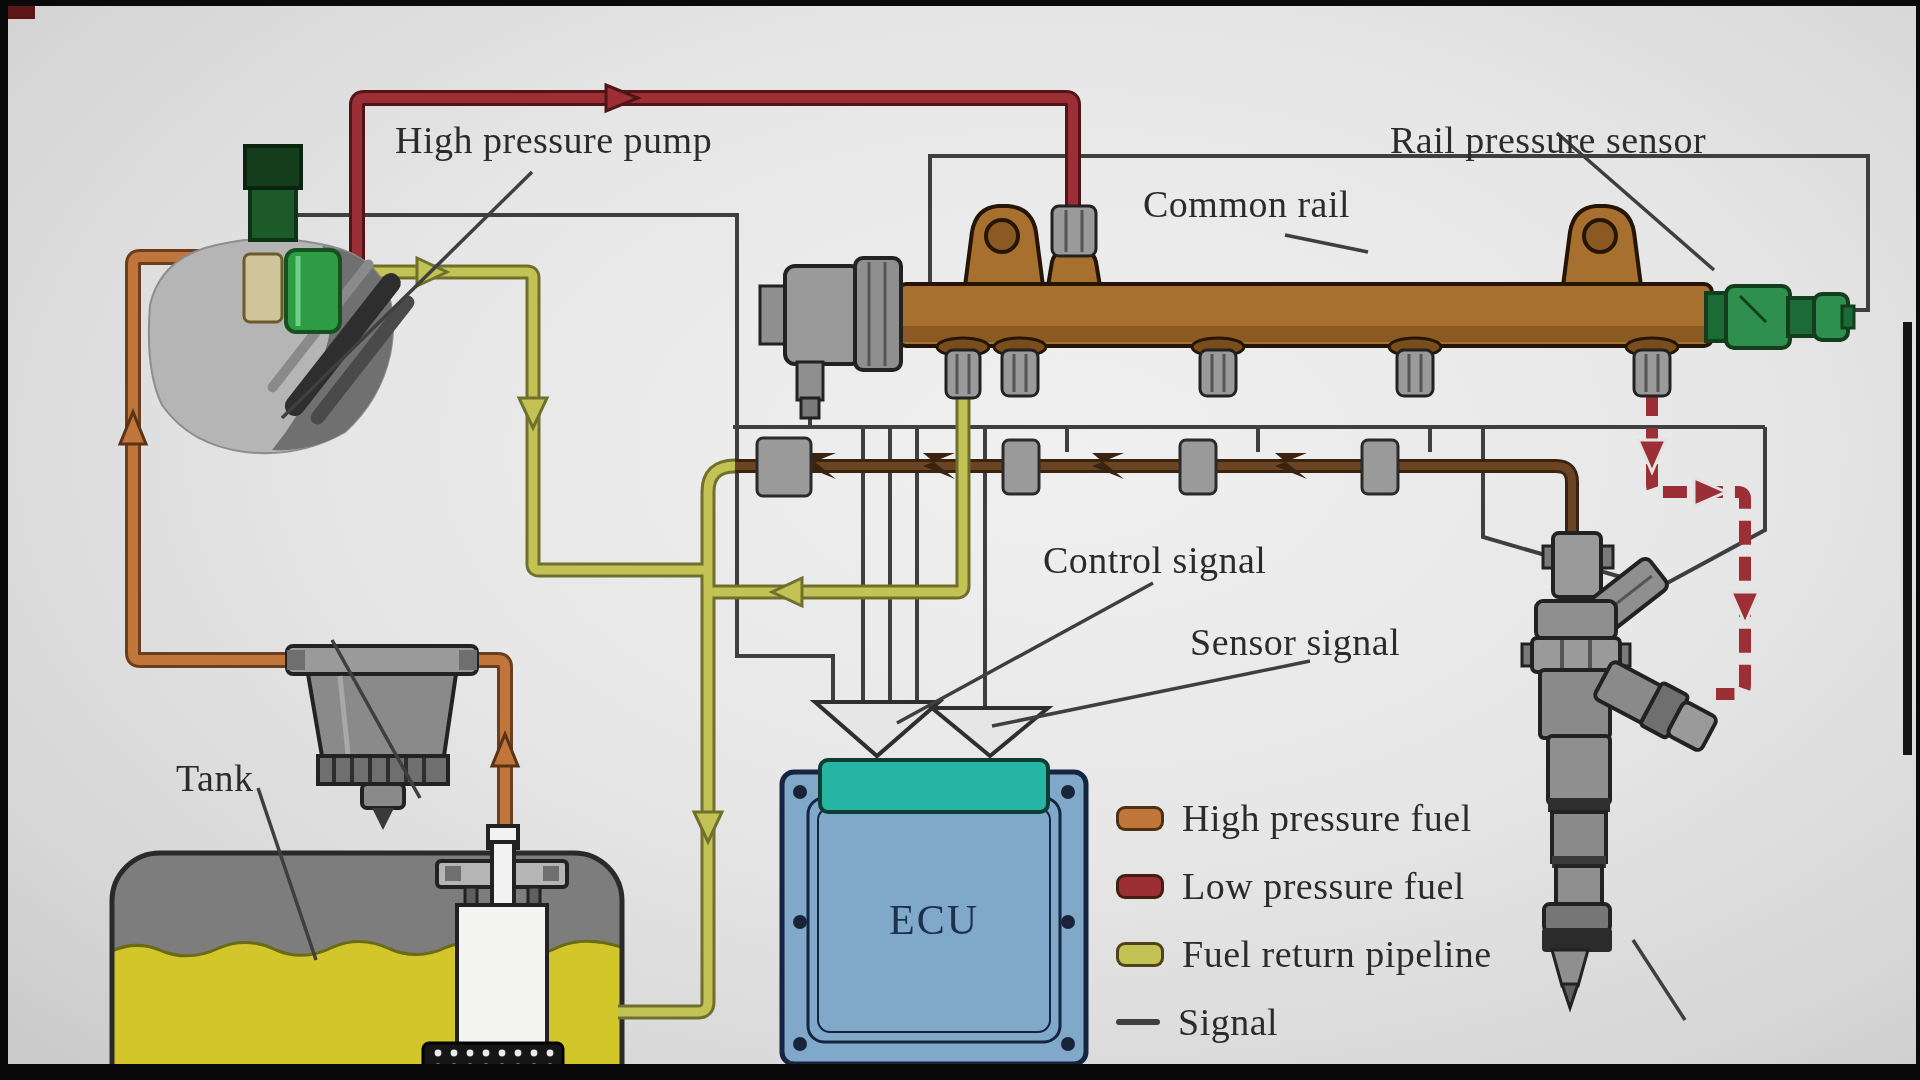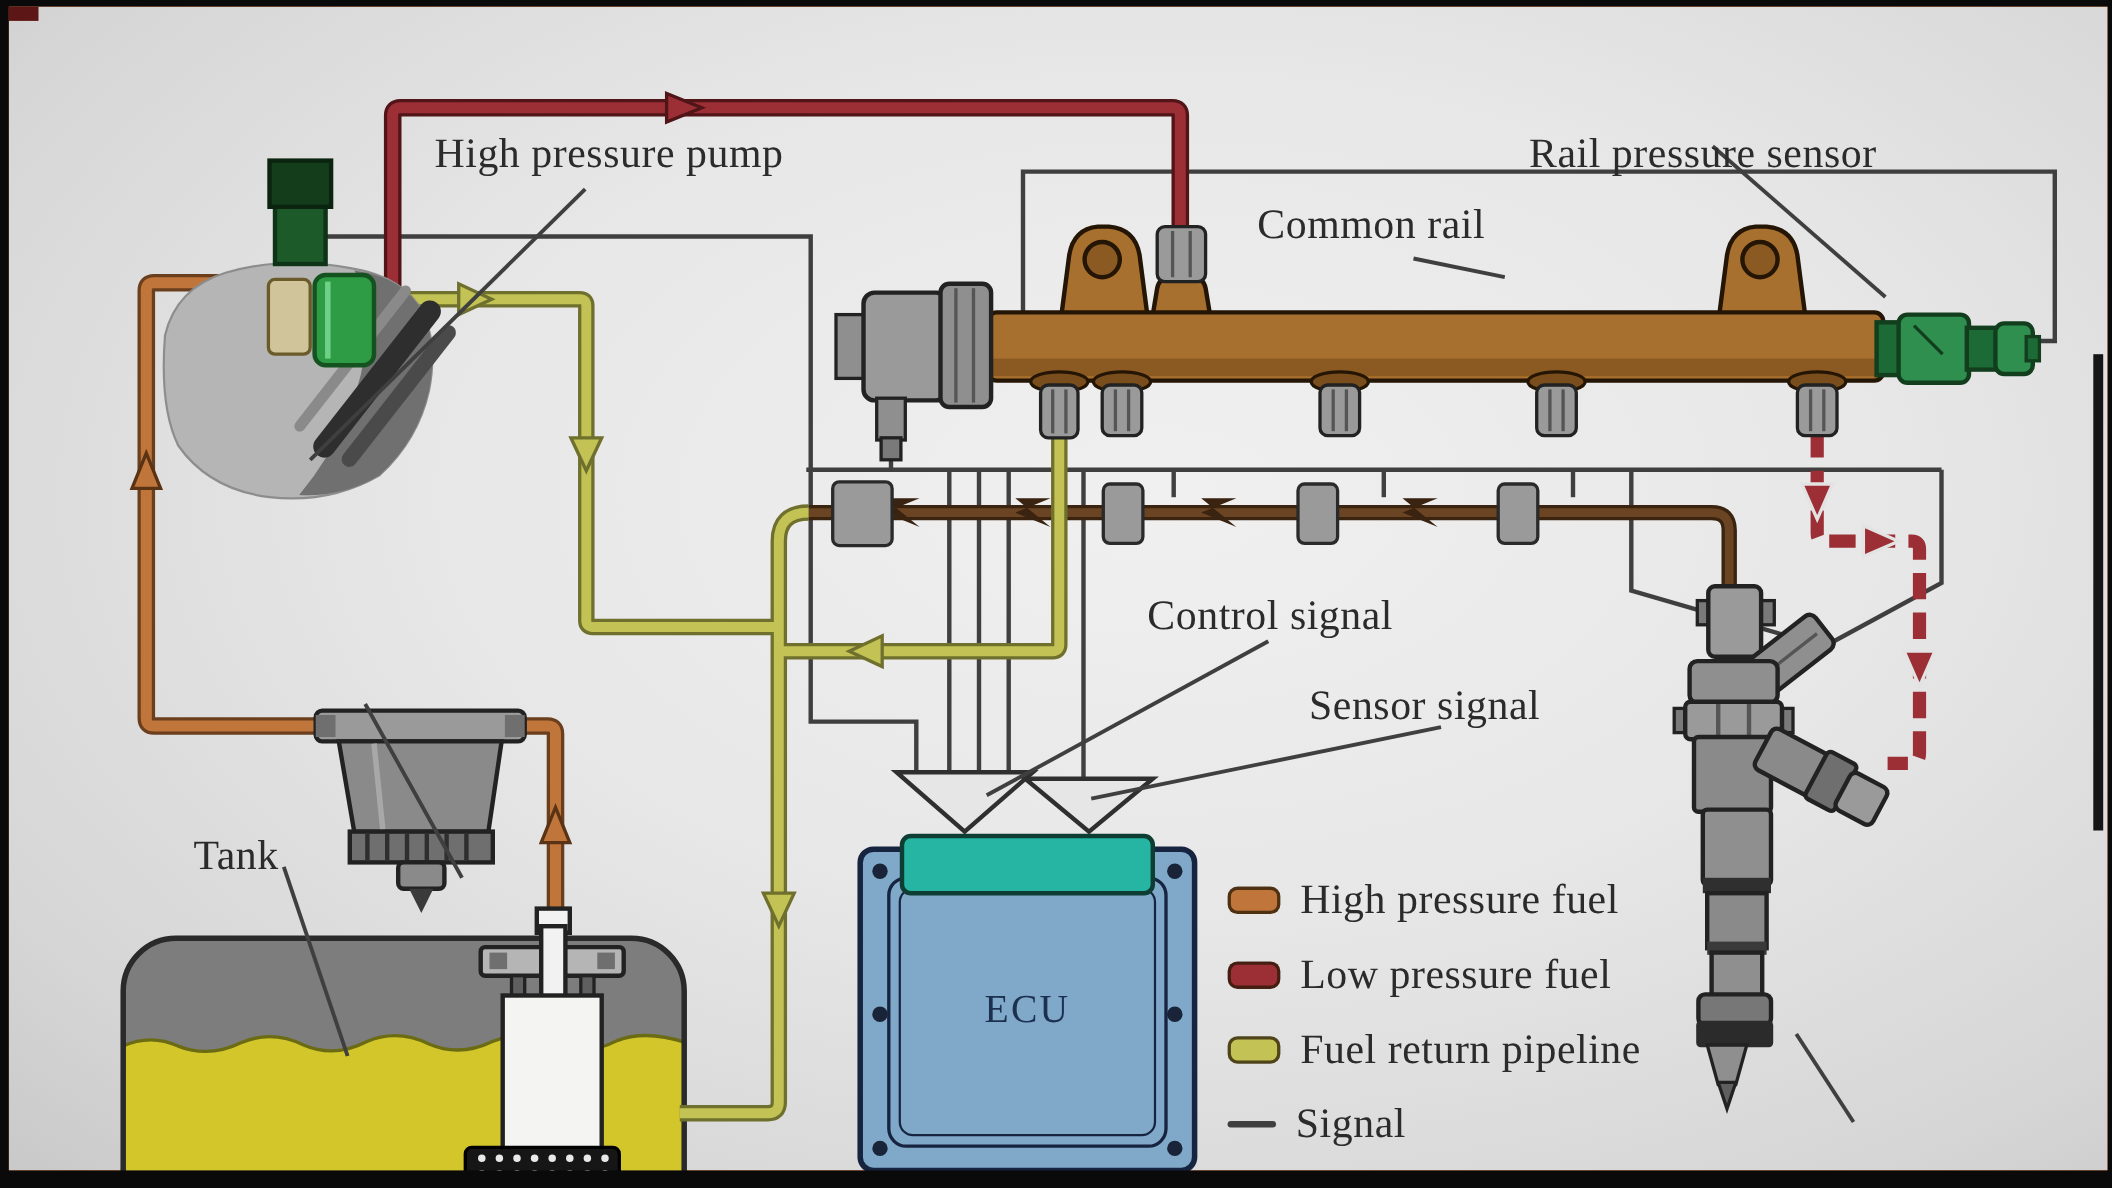--- a/index.html
+++ b/index.html
@@ -2,21 +2,21 @@
 <html><head>
 <meta charset="utf-8">
 <style>
   html,body{margin:0;padding:0;background:#000;}
   #stage{position:relative;width:1920px;height:1080px;overflow:hidden;
          font-family:"Liberation Serif","DejaVu Serif",serif;background:#f97316;}
   #frame{position:absolute;left:8px;top:6px;width:1908px;height:1058px;
          background:radial-gradient(ellipse at 55% 42%, #f0f0f0 0%, #e7e7e7 45%, #d6d6d6 82%, #c9c9c9 100%);}
   svg{position:absolute;left:0;top:0;}
   .lbl{position:absolute;color:#2b2b2b;font-size:38px;letter-spacing:.5px;white-space:nowrap;}
-  .ecu-lbl{position:absolute;color:#1c3050;font-size:36px;letter-spacing:2px;}
+  .ecu-lbl{position:absolute;color:#1c3050;font-size:42px;letter-spacing:2px;}
   .legend-row{position:absolute;display:flex;align-items:center;gap:18px;}
   .swatch{width:42px;height:19px;border:3px solid rgba(40,25,5,.75);border-radius:9px;}
   .swatch-line{width:44px;height:6px;border:none;border-radius:3px;}
   .bar{position:absolute;background:#0a0a0a;}
   .corner-blob{position:absolute;left:8px;top:6px;width:27px;height:13px;background:#5c1616;}
 </style>
 </head>
 <body>
 
 <div id="stage">

